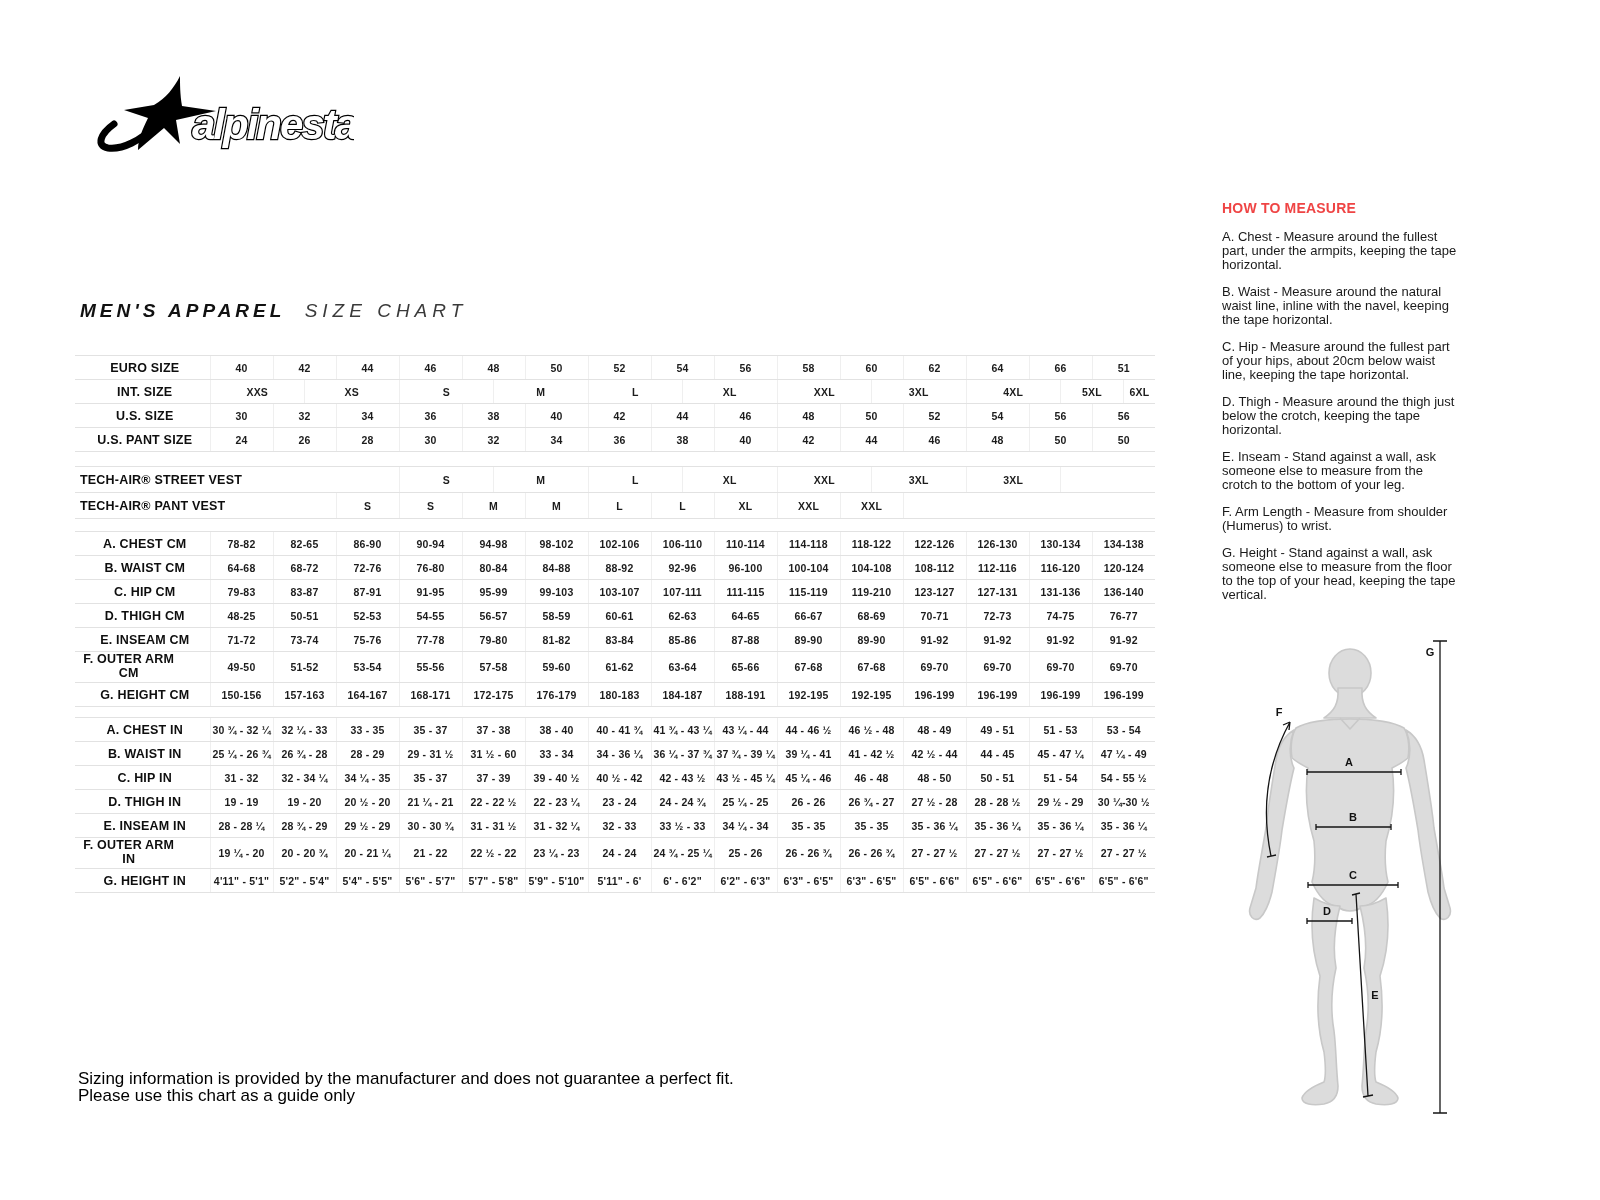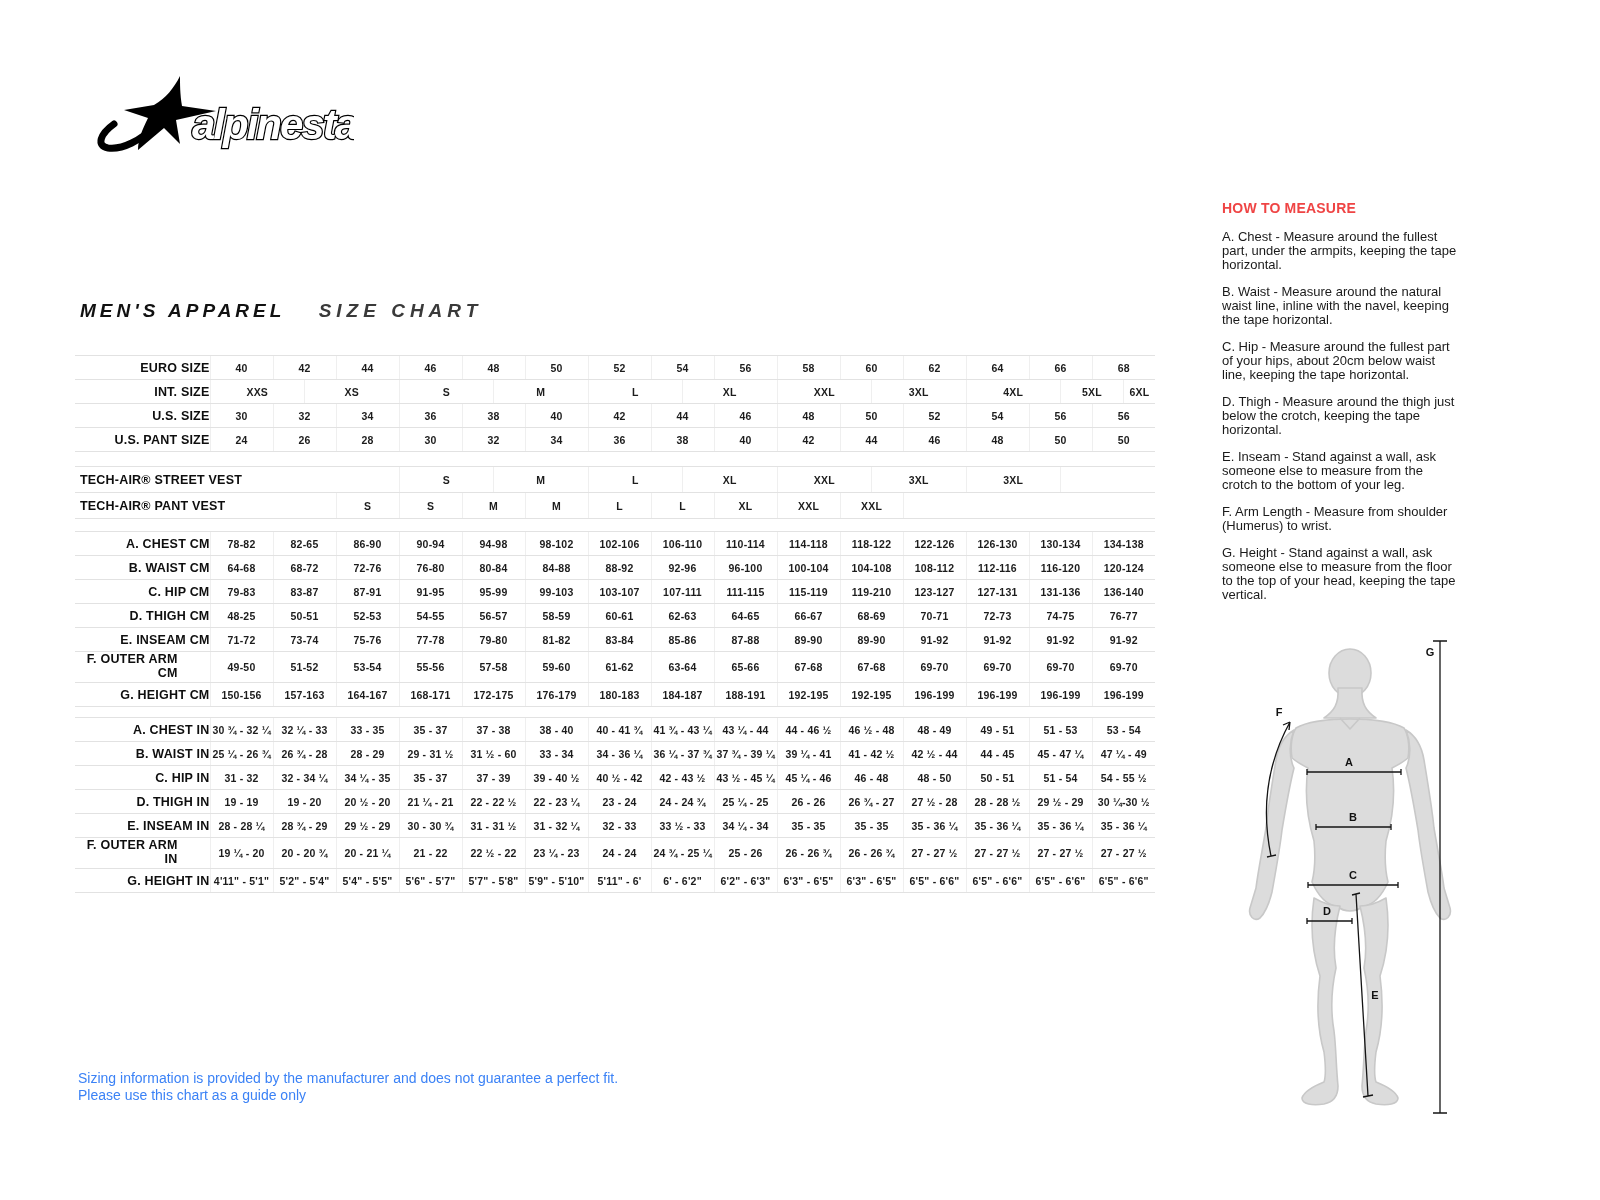--- a/index.html
+++ b/index.html
@@ -4,38 +4,38 @@
 <style>
   html,body{margin:0;padding:0;background:#fff;}
   body{width:1600px;height:1200px;position:relative;font-family:"Liberation Sans",sans-serif;color:#111;overflow:hidden;}
 
   
   .logo{position:absolute;left:84px;top:68px;width:270px;height:95px;}
 
   
   .title{position:absolute;left:80px;top:300px;font-style:italic;font-size:19px;letter-spacing:4px;white-space:nowrap;}
   .title .main{font-weight:bold;color:#111;}
-  .title .sub{font-weight:bold;color:#3a3a3a;letter-spacing:5px;margin-left:24px;}
+  .title .sub{font-weight:normal;color:#3a3a3a;letter-spacing:5px;margin-left:10px;}
 
   
   .tablewrap{position:absolute;left:75px;top:355px;}
   table{border-collapse:collapse;table-layout:fixed;width:1080px;}
   col.lab{width:135px;}
   col.h{width:31.5px;}
-  th{text-align:right;font-size:12.5px;font-weight:bold;letter-spacing:.2px;padding:0 0 0 5px;white-space:nowrap;color:#0e0e0e;}
+  th{text-align:center;font-size:12.5px;font-weight:bold;letter-spacing:.2px;padding:0 0 0 5px;white-space:nowrap;color:#0e0e0e;}
   td{text-align:center;font-size:10.5px;font-weight:bold;letter-spacing:.2px;color:#1c1c1c;padding:0;}
   tr.mrow{height:24px;} tr.trow{height:26px;} tr.wrow{height:31px;}
   tr.mrow td,tr.mrow th,tr.trow td,tr.trow th,tr.wrow td,tr.wrow th{border-bottom:1px solid #e2e2e2;}
   tr.gstart td,tr.gstart th{border-top:1px solid #e2e2e2;}
   td.v{border-left:1px solid #efefef;}
   tr.spacer td{border:none;padding:0;}
   tr.wrow th{white-space:normal;padding-right:32px;line-height:1.1;}
 
   
-  .footer{position:absolute;left:78px;top:1070px;font-size:14px;color:#3b82f6;line-height:17px;}
+  .footer{position:absolute;left:78px;top:1070px;font-size:17px;color:#000000;line-height:17px;}
 
   
   .howto{position:absolute;left:1222px;top:200px;width:238px;}
   .howto h3{margin:0 0 14px 0;font-size:14px;letter-spacing:.2px;color:#ef4444;}
   .howto p{margin:0 0 13px 0;font-size:13px;line-height:14px;color:#1a1a1a;}
 
   
   .diagram{position:absolute;left:1228px;top:616px;width:232px;height:502px;}
   .diagram text{font-family:"Liberation Sans",sans-serif;font-size:11px;font-weight:bold;fill:#111;}
 </style>
@@ -100,21 +100,21 @@
           <td colspan="2" class="v">48</td>
           <td colspan="2" class="v">50</td>
           <td colspan="2" class="v">52</td>
           <td colspan="2" class="v">54</td>
           <td colspan="2" class="v">56</td>
           <td colspan="2" class="v">58</td>
           <td colspan="2" class="v">60</td>
           <td colspan="2" class="v">62</td>
           <td colspan="2" class="v">64</td>
           <td colspan="2" class="v">66</td>
-          <td colspan="2" class="v">68</td>
+          <td colspan="2" class="v">51</td>
         </tr>
         <tr class="mrow">
           <th>INT. SIZE</th>
           <td colspan="3" class="v">XXS</td>
           <td colspan="3" class="v">XS</td>
           <td colspan="3" class="v">S</td>
           <td colspan="3" class="v">M</td>
           <td colspan="3" class="v">L</td>
           <td colspan="3" class="v">XL</td>
           <td colspan="3" class="v">XXL</td>

